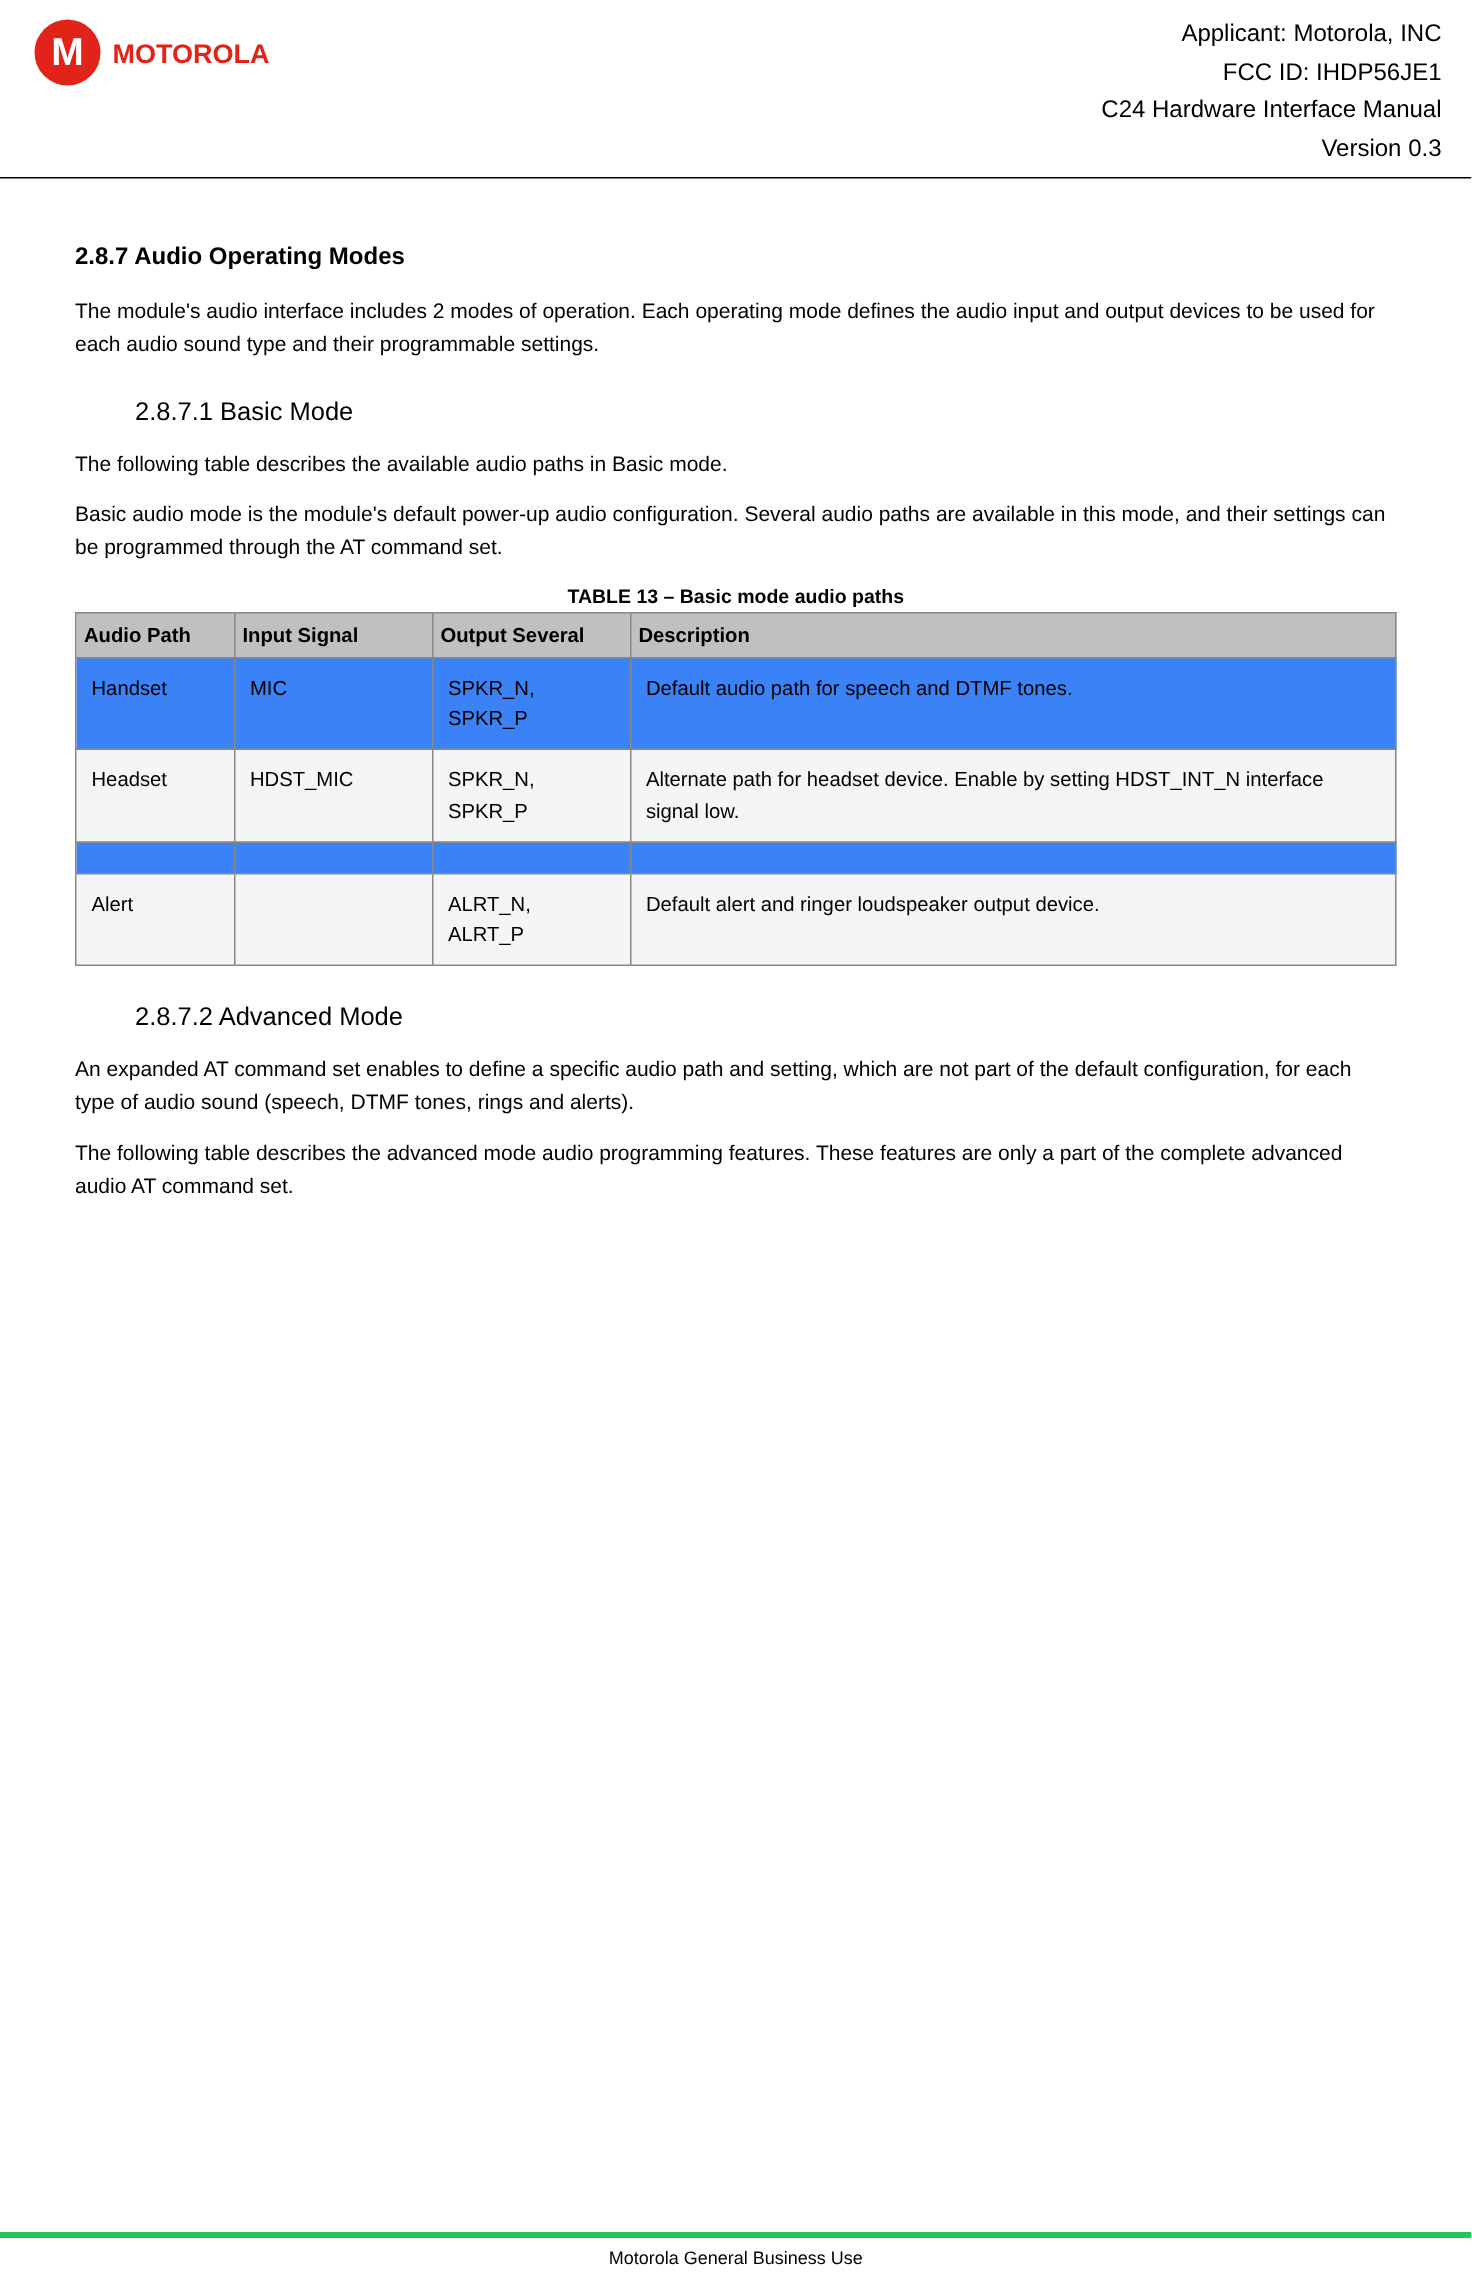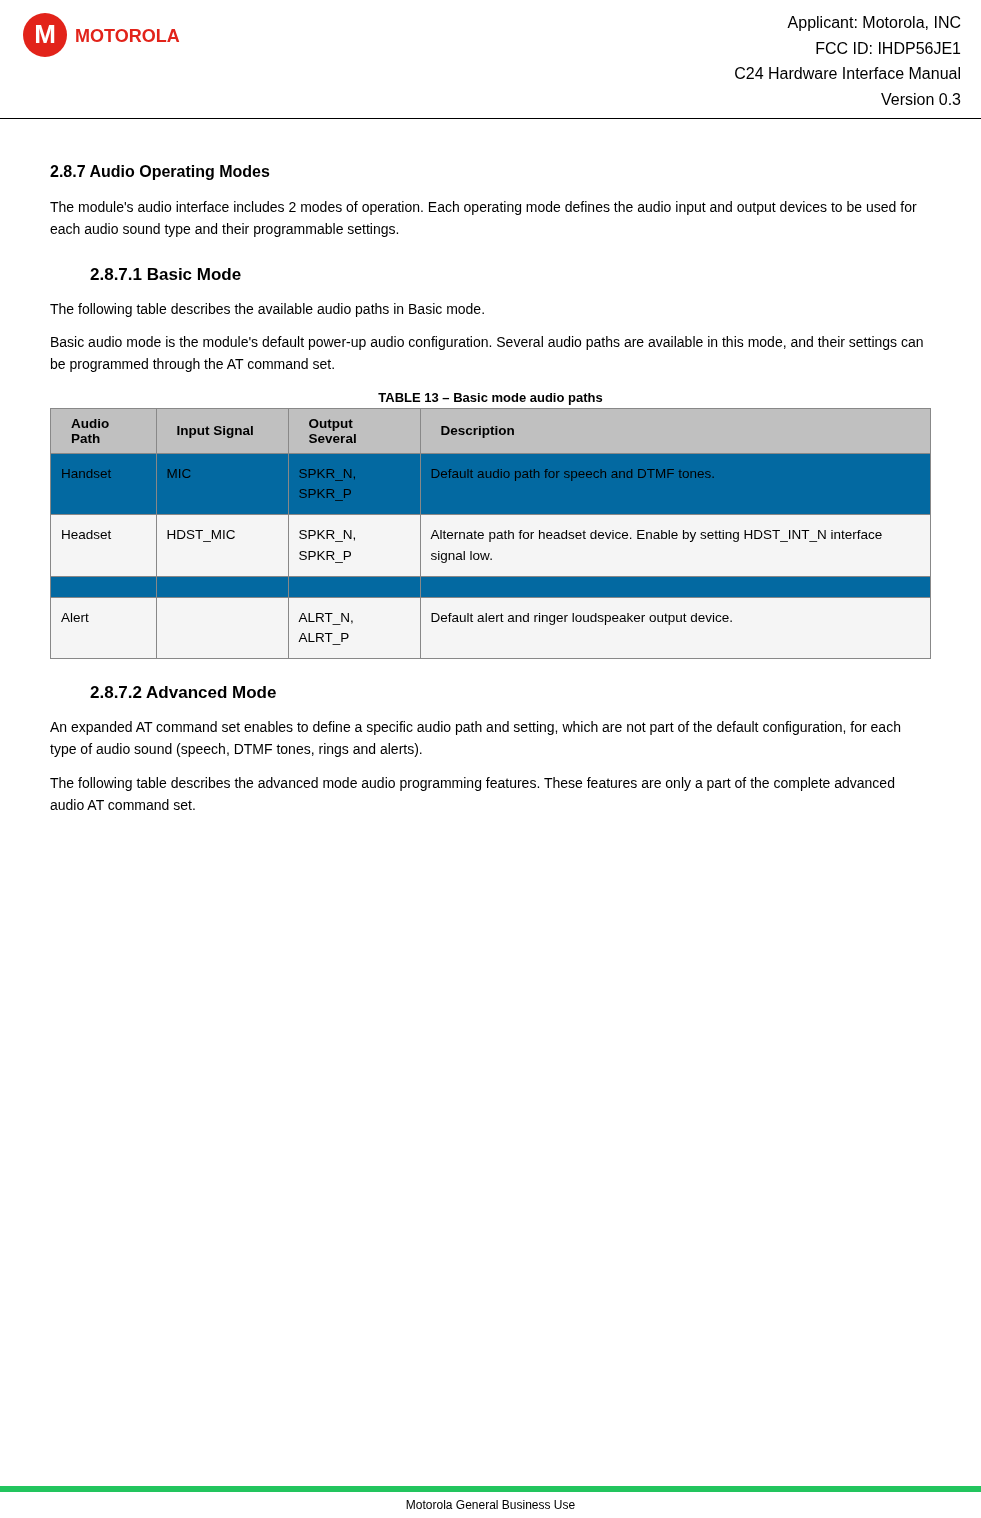--- a/index.html
+++ b/index.html
@@ -35,21 +35,21 @@
     .content {
       padding: 20px 50px 80px 50px;
     }
     h2 {
       font-size: 16px;
       font-weight: bold;
       margin: 24px 0 16px 0;
     }
     h3 {
       font-size: 17px;
-      font-weight: bold;
+      font-weight: normal;
       margin: 24px 0 14px 40px;
     }
     p {
       margin-bottom: 12px;
       line-height: 1.55;
     }
     .table-caption {
       font-size: 13px;
       font-weight: bold;
       text-align: center;
@@ -60,42 +60,42 @@
       width: 100%;
       border-collapse: collapse;
       margin-bottom: 24px;
       font-size: 13.5px;
     }
     table thead tr {
       background-color: #c0c0c0;
     }
     table thead th {
       border: 1px solid #888;
-      padding: 7px 20px;
+      padding: 7px 5px;
       text-align: left;
       font-weight: bold;
     }
     table tbody tr {
-      background-color: #0369a1;
+      background-color: #3b82f6;
     }
     table tbody tr:nth-child(even) {
       background-color: #f5f5f5;
     }
     table tbody td {
       border: 1px solid #888;
       padding: 10px 10px;
       vertical-align: top;
       line-height: 1.5;
     }
     .footer {
       position: absolute;
       bottom: 0;
       left: 0;
       right: 0;
-      border-top: 6px solid #22c55e;
+      border-top: 4px solid #22c55e;
       text-align: center;
       padding: 6px 0;
       font-size: 12px;
     }
     .col-audio { width: 12%; }
     .col-input { width: 15%; }
     .col-output { width: 15%; }
     .col-desc { width: 58%; }
   </style>
 </head>

